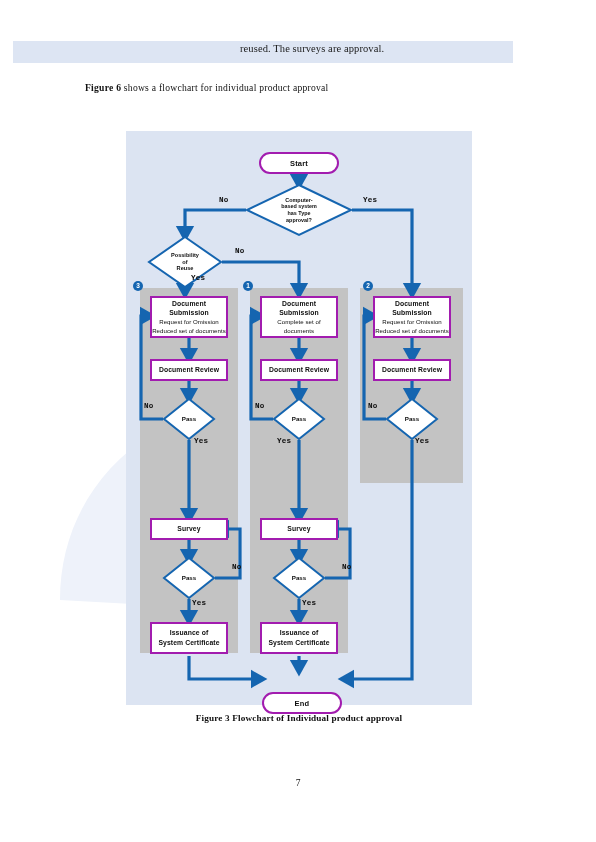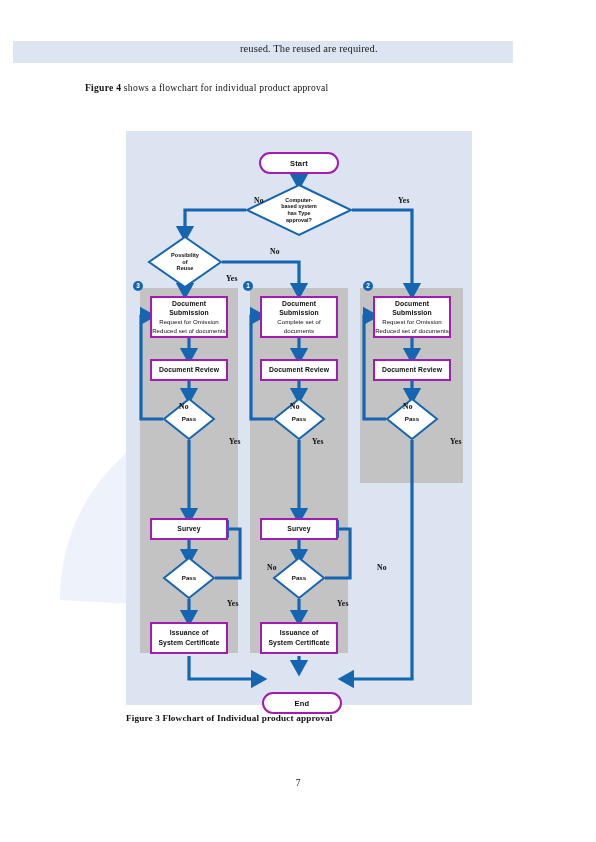--- a/index.html
+++ b/index.html
@@ -78,36 +78,36 @@
     font-weight:bold; color:#0d0d0d; text-align:center;
     line-height:1.25; pointer-events:none;
   }
 
   
   .lines { position:absolute; left:0; top:0; width:596px; height:842px; z-index:5; pointer-events:none; }
 
   
   .elabel {
     position:absolute; z-index:7;
-    font-family:Liberation Serif, serif;
+    font-family:Liberation Mono, monospace;
     font-weight:bold; font-size:7.6px; color:#0b0b0b;
-    letter-spacing:0.2px; white-space:nowrap;margin-left:35px;
+    letter-spacing:0.2px; white-space:nowrap;
   }
 
   
   .badge {
     position:absolute; z-index:8; width:10px; height:10px; border-radius:50%;
     background:#1565b0; color:#ffffff;
     font-family:"Liberation Sans", sans-serif; font-size:6.5px; font-weight:bold;
     display:flex; align-items:center; justify-content:center; line-height:1;
   }
 
   
   .caption {
-    position:absolute; left:126px; top:713px; width:346px; 
+    position:absolute; left:126px; top:713px; width:346px; text-align:center;
     font-family:"Liberation Serif", serif; font-size:9.2px; font-weight:bold;
     color:#0f0f0f; letter-spacing:0.15px; z-index:4; white-space:nowrap;
   }
 
   
   .page-no {
     position:absolute; left:0; top:778px; width:596px; text-align:center;
     font-family:"Liberation Serif", serif; font-size:9.5px; color:#111; z-index:4;
   }
 </style>
@@ -115,24 +115,24 @@
 <body>
 
 <div class="watermark">
   <svg width="596" height="560" viewBox="0 0 596 560">
     <path d="M60 420 C 60 300, 160 215, 300 210 L 420 208 L 470 255 L 420 300 L 300 302 C 215 305, 150 355, 150 425 Z" fill="#eef2fa"></path>
     <path d="M255 265 L 300 310 L 255 355 Z" fill="#eef2fa"></path>
   </svg>
 </div>
 
 <div class="header-band"></div>
-<div class="header-text">reused. The reused are required.</div>
+<div class="header-text">reused. The surveys are approval.</div>
 
 <div class="intro">
-  <b>Figure 4</b><span> shows a flowchart for individual product approval</span>
+  <b>Figure 6</b><span> shows a flowchart for individual product approval</span>
 </div>
 
 <div class="chart-panel"></div>
 
 <div class="lane lane-left"></div>
 <div class="lane lane-mid"></div>
 <div class="lane lane-right"></div>
 
 <svg class="lines">
   <defs>

